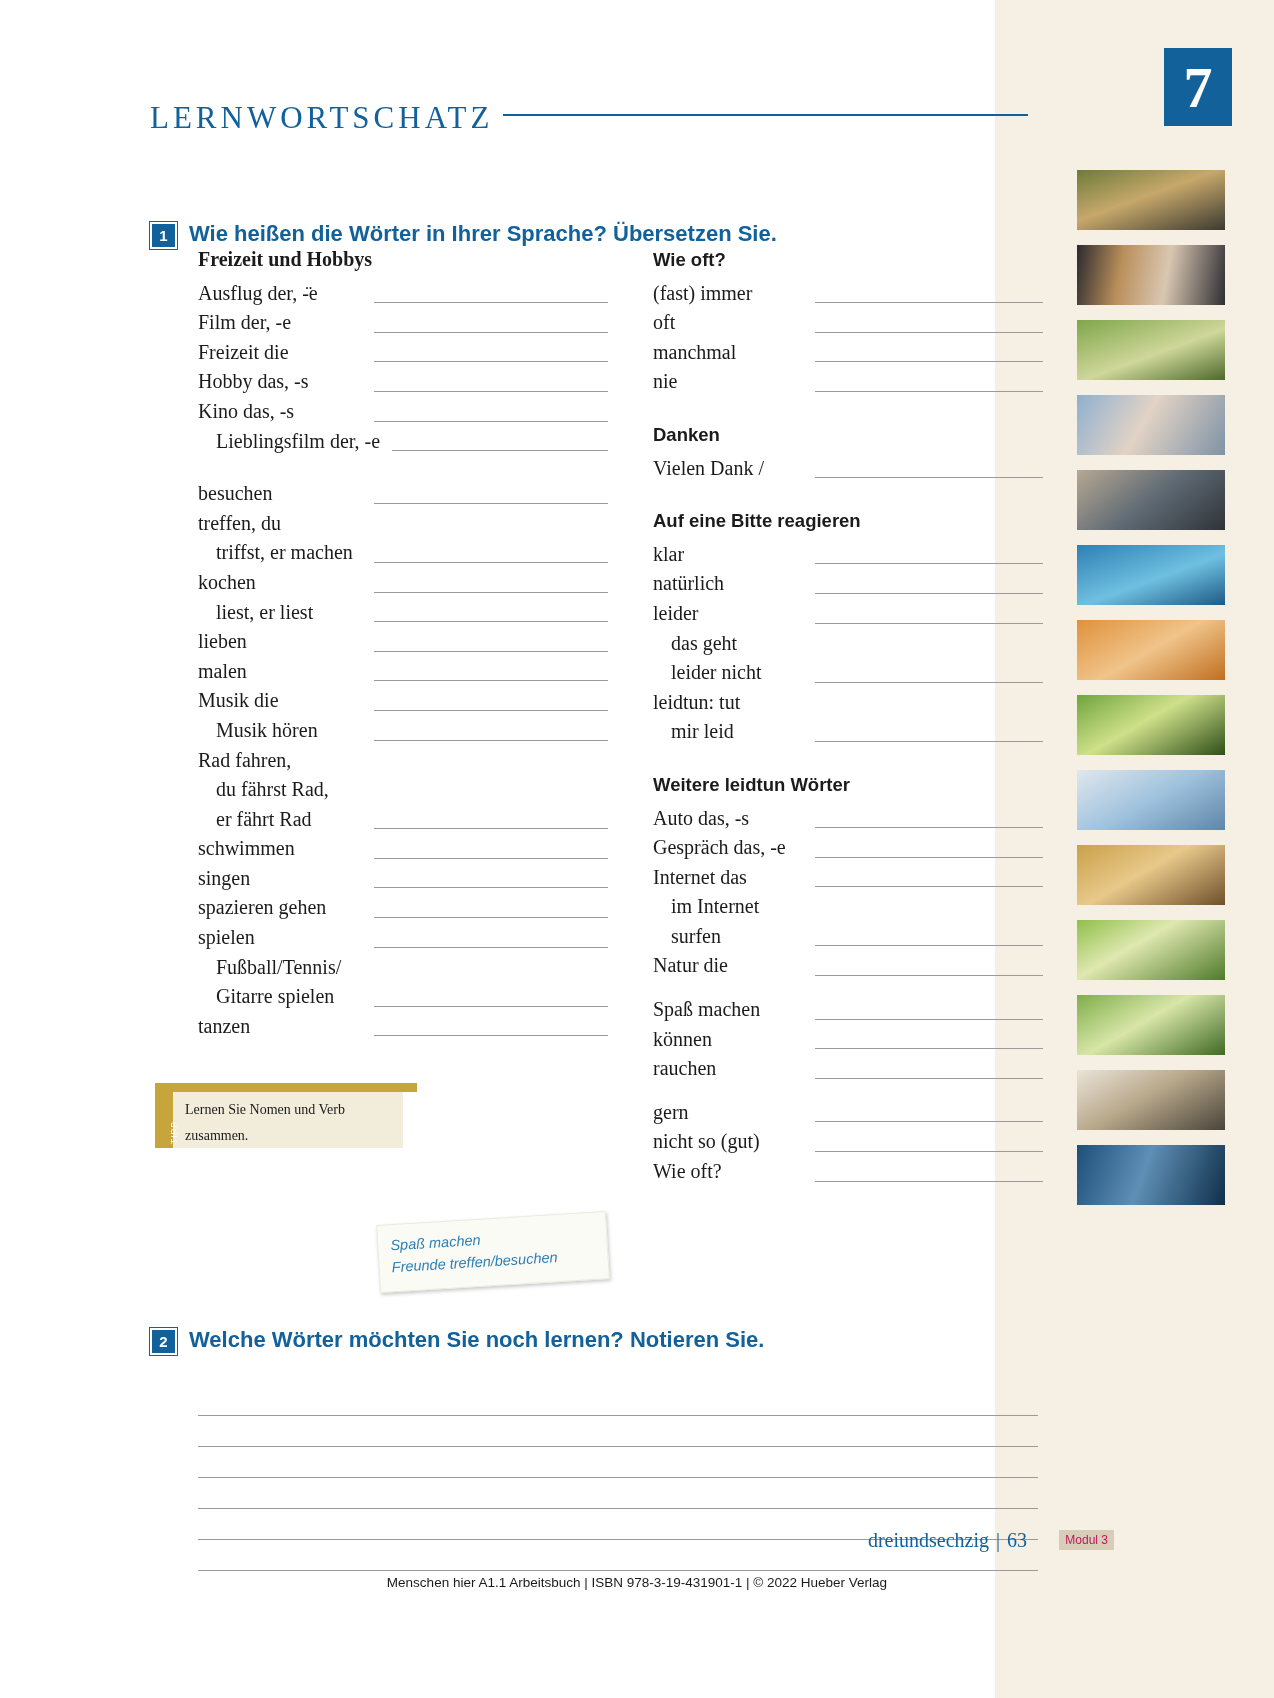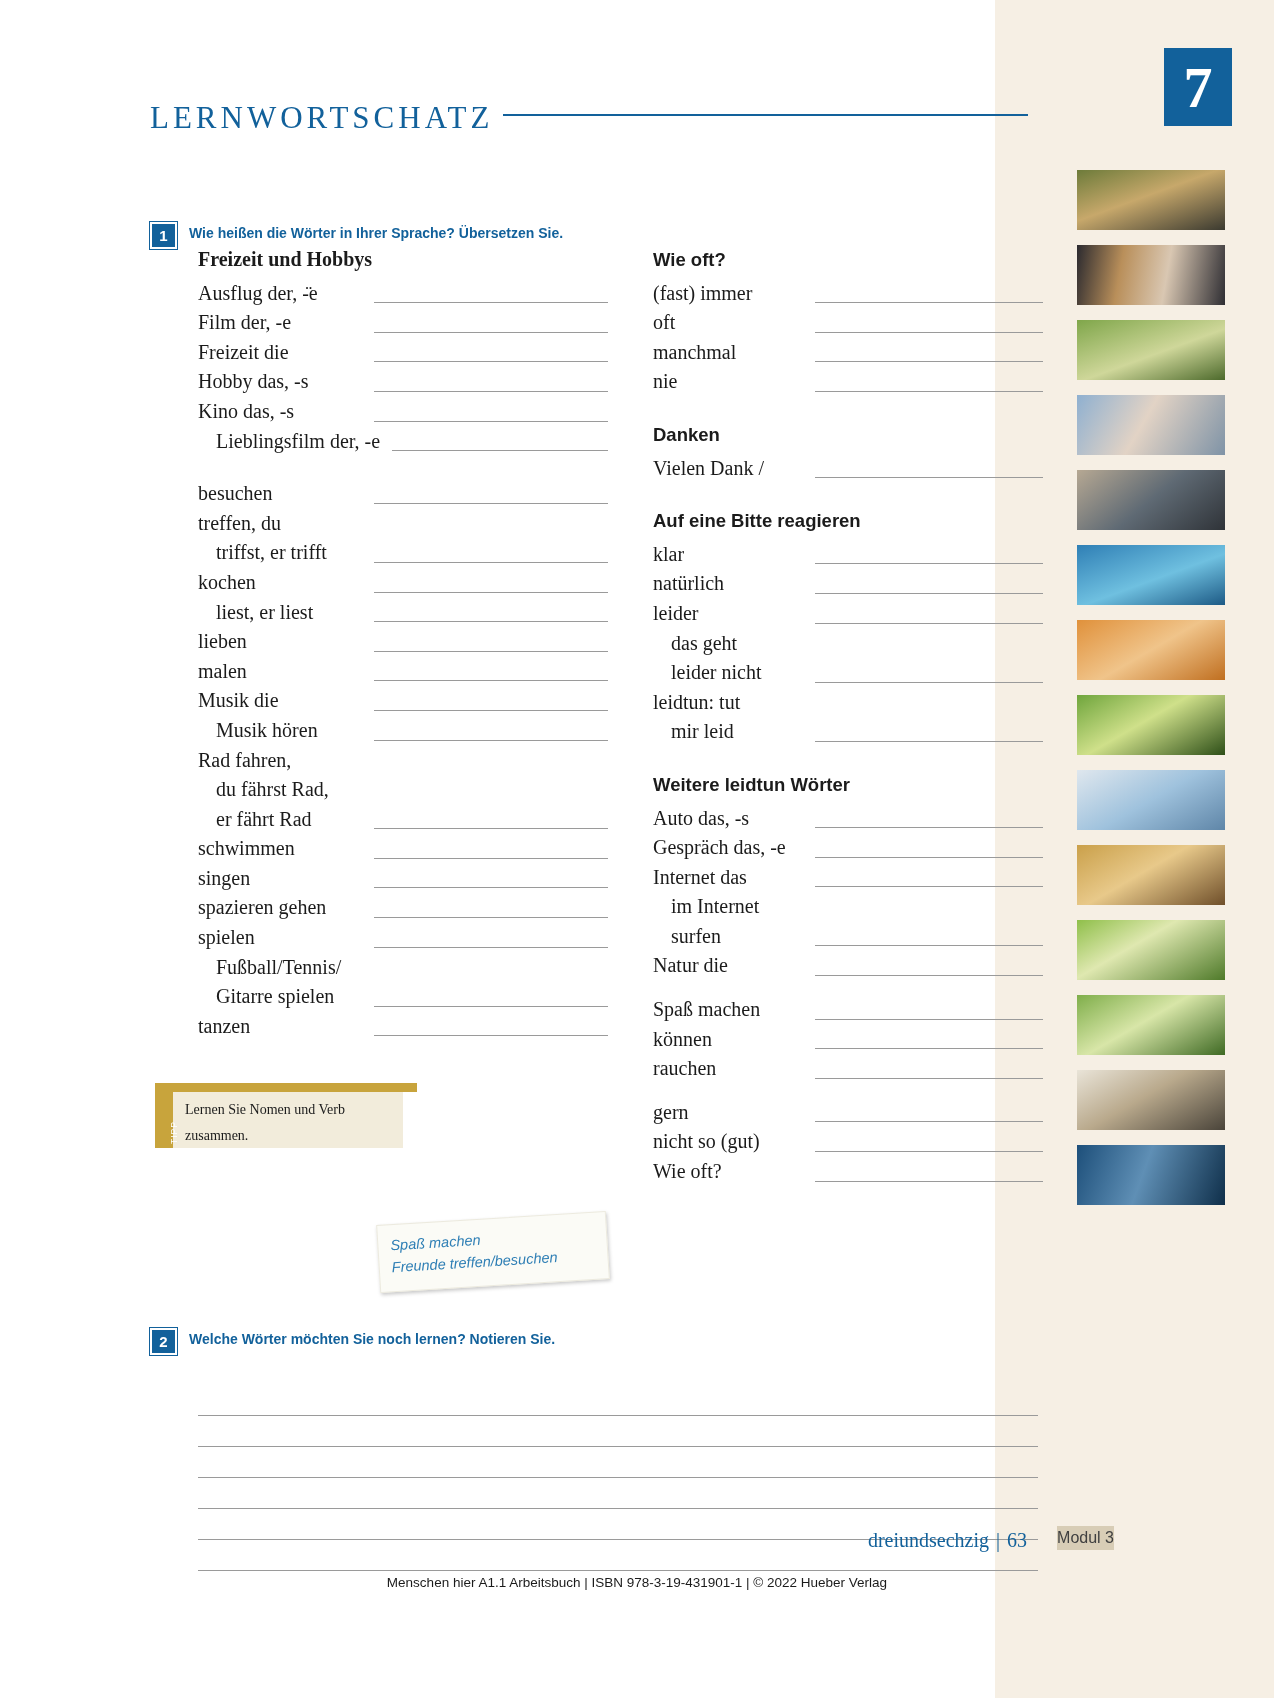--- a/index.html
+++ b/index.html
@@ -47,21 +47,21 @@
   
   .ex{position:absolute;}
   .ex-num{
     display:inline-block;width:23px;height:23px;background:#12619b;color:#fff;
     font-family:"Liberation Sans", sans-serif;font-size:15px;font-weight:bold;
     text-align:center;line-height:23px;vertical-align:top;margin-right:12px;
     border:2px solid #fff;box-shadow:0 0 0 1px #12619b;
   }
   .ex-title{
     display:inline-block;font-family:"Liberation Sans", sans-serif;
-    font-size:14px;font-weight:bold;color:#12619b;vertical-align:top;line-height:23px;
+    font-size:22px;font-weight:bold;color:#12619b;vertical-align:top;line-height:23px;
   }
   
   .col{position:absolute;font-size:20px;line-height:29.6px;}
   .col-left{left:198px;top:245px;width:410px;}
   .col-right{left:653px;top:245px;width:390px;}
   .grp-title{
     font-family:"Liberation Serif", serif;
     font-weight:bold;font-size:20px;margin-bottom:4px;
   }
   .grp-title.sans{font-family:"Liberation Sans", sans-serif;font-size:18.5px;color:#1b1b1b;}
@@ -111,22 +111,22 @@
   .ex2-lines{position:absolute;left:198px;top:1385px;width:840px;}
   .ex2-lines .l{height:30px;border-bottom:1px solid #9a9a9a;}
   
   .footer-page{
     position:absolute;right:247px;bottom:146px;
     font-size:20px;color:#12619b;font-family:"Liberation Serif", serif;
   }
   .footer-page .sep{color:#12619b;margin:0 7px;}
   .footer-mod{
     position:absolute;right:160px;bottom:148px;
-    background:#d8cdb6;color:#404040;font-family:"Liberation Sans", sans-serif;
-    font-size:16px;padding:3px 0;
+    background:#d8cdb6;color:#be185d;font-family:"Liberation Sans", sans-serif;
+    font-size:12px;padding:3px 6px;
   }
   .imprint{
     position:absolute;left:0;right:0;bottom:108px;text-align:center;
     font-family:"Liberation Sans", sans-serif;font-size:13.5px;color:#1b1b1b;
   }
   
   .ph0{background:linear-gradient(160deg,#6d7b3a 0%,#c7a86b 45%,#3b3a30 100%);}
   .ph1{background:linear-gradient(100deg,#2b2a2f 0%,#b98f5a 30%,#d9c7b2 60%,#2f2e33 100%);}
   .ph2{background:linear-gradient(160deg,#7fa64a 0%,#cfd79a 55%,#4d6a2c 100%);}
   .ph3{background:linear-gradient(120deg,#8fb0d0 0%,#e2d3c5 45%,#7f93a6 100%);}
@@ -175,21 +175,21 @@
     <div class="grp-title">Freizeit und Hobbys</div>
     <div class="row"><span class="w">Ausflug der, -̈e</span><span class="line" style="left: 176px; width: 234px;"></span></div>
     <div class="row"><span class="w">Film der, -e</span><span class="line" style="left: 176px; width: 234px;"></span></div>
     <div class="row"><span class="w">Freizeit die</span><span class="line" style="left: 176px; width: 234px;"></span></div>
     <div class="row"><span class="w">Hobby das, -s</span><span class="line" style="left: 176px; width: 234px;"></span></div>
     <div class="row"><span class="w">Kino das, -s</span><span class="line" style="left: 176px; width: 234px;"></span></div>
     <div class="row"><span class="w ind">Lieblingsfilm der, -e</span><span class="line" style="left: 194.156px; width: 215.844px;"></span></div>
     <div class="spacer"></div>
     <div class="row"><span class="w">besuchen</span><span class="line" style="left: 176px; width: 234px;"></span></div>
     <div class="row"><span class="w">treffen, du</span></div>
-    <div class="row"><span class="w ind">triffst, er trifft</span><span class="line" style="left: 176px; width: 234px;"></span></div>
+    <div class="row"><span class="w ind">triffst, er machen</span><span class="line" style="left: 176px; width: 234px;"></span></div>
     <div class="row"><span class="w">kochen</span><span class="line" style="left: 176px; width: 234px;"></span></div>
     <div class="row"><span class="w ind">liest, er liest</span><span class="line" style="left: 176px; width: 234px;"></span></div>
     <div class="row"><span class="w">lieben</span><span class="line" style="left: 176px; width: 234px;"></span></div>
     <div class="row"><span class="w">malen</span><span class="line" style="left: 176px; width: 234px;"></span></div>
     <div class="row"><span class="w">Musik die</span><span class="line" style="left: 176px; width: 234px;"></span></div>
     <div class="row"><span class="w ind">Musik hören</span><span class="line" style="left: 176px; width: 234px;"></span></div>
     <div class="row"><span class="w">Rad fahren,</span></div>
     <div class="row"><span class="w ind">du fährst Rad,</span></div>
     <div class="row"><span class="w ind">er fährt Rad</span><span class="line" style="left: 176px; width: 234px;"></span></div>
     <div class="row"><span class="w">schwimmen</span><span class="line" style="left: 176px; width: 234px;"></span></div>

